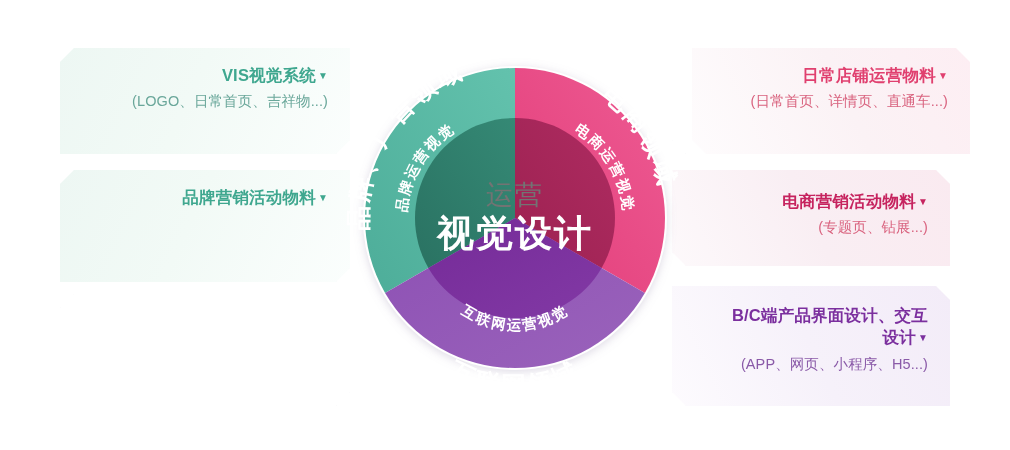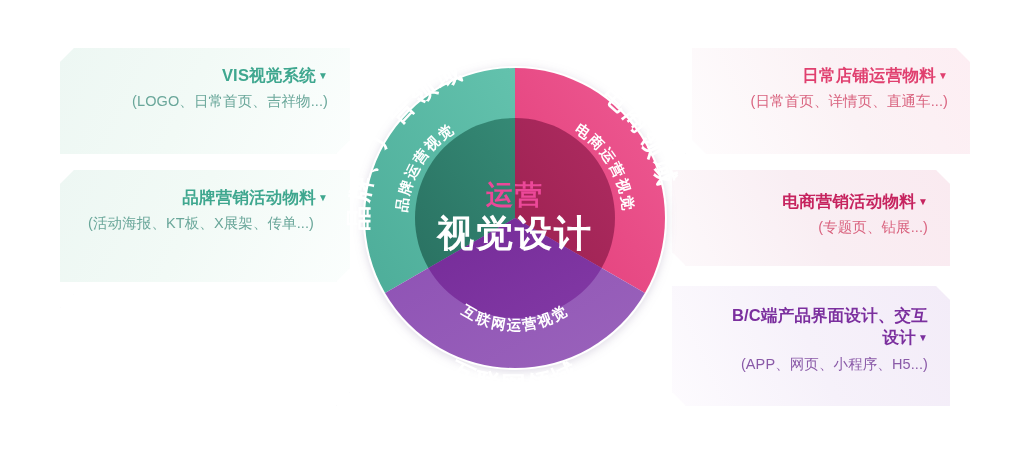--- a/index.html
+++ b/index.html
@@ -68,41 +68,40 @@
     fill:#ffffff;font-weight:bold;
   }
   .outer-label{font-size:25px;letter-spacing:3px;}
   .inner-label{font-size:14.5px;letter-spacing:2px;}
   #center-text{
     position:absolute;left:0;top:0;width:370px;height:370px;
     display:flex;flex-direction:column;align-items:center;justify-content:center;
     pointer-events:none;
   }
   #center-text .l1{
-    color:#ec4899;font-size:27px;font-weight:bold;letter-spacing:2px;line-height:1.18;
+    color:#737373;font-size:27px;font-weight:normal;letter-spacing:2px;line-height:1.18;
   }
   #center-text .l2{
     color:#fff;font-size:37px;font-weight:bold;letter-spacing:2px;line-height:1.18;
   }
 </style>
 </head>
 <body>
 
 <div id="stage">
 
   <div class="card-shadow" style="left:60px;top:48px;width:290px;height:106px;"></div>
   <div class="card fill-teal" style="left:60px;top:48px;width:290px;height:106px;">
     <div class="title t-teal"><span>VIS视觉系统</span><span class="caret">▼</span></div>
     <div class="sub t-tealsub">(LOGO、日常首页、吉祥物...)</div>
   </div>
 
   <div class="card-shadow" style="left:60px;top:170px;width:290px;height:112px;"></div>
   <div class="card fill-teal" style="left:60px;top:170px;width:290px;height:112px;">
     <div class="title t-teal"><span>品牌营销活动物料</span><span class="caret">▼</span></div>
-    <div class="sub t-tealsub" style="max-width:232px;">(活动海报、KT板、X展架、传单...)</div>
   </div>
 
   <div class="card-shadow" style="left:60px;top:294px;width:290px;height:112px;"></div>
 
   <div class="card-shadow card-r" style="left:672px;top:48px;width:278px;height:106px;"></div>
   <div class="card card-r fill-pink" style="left:692px;top:48px;width:278px;height:106px;padding-left:20px;">
     <div class="title t-pink"><span>日常店铺运营物料</span><span class="caret">▼</span></div>
     <div class="sub t-pinksub">(日常首页、详情页、直通车...)</div>
   </div>
 

